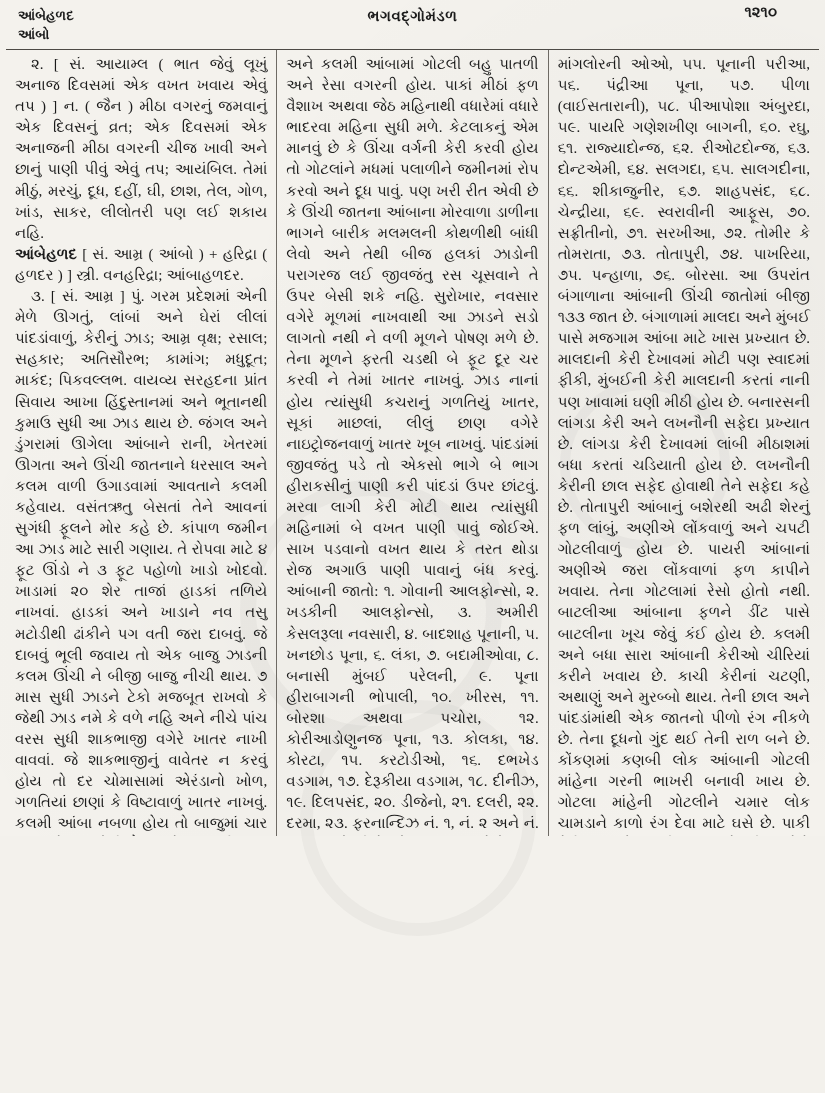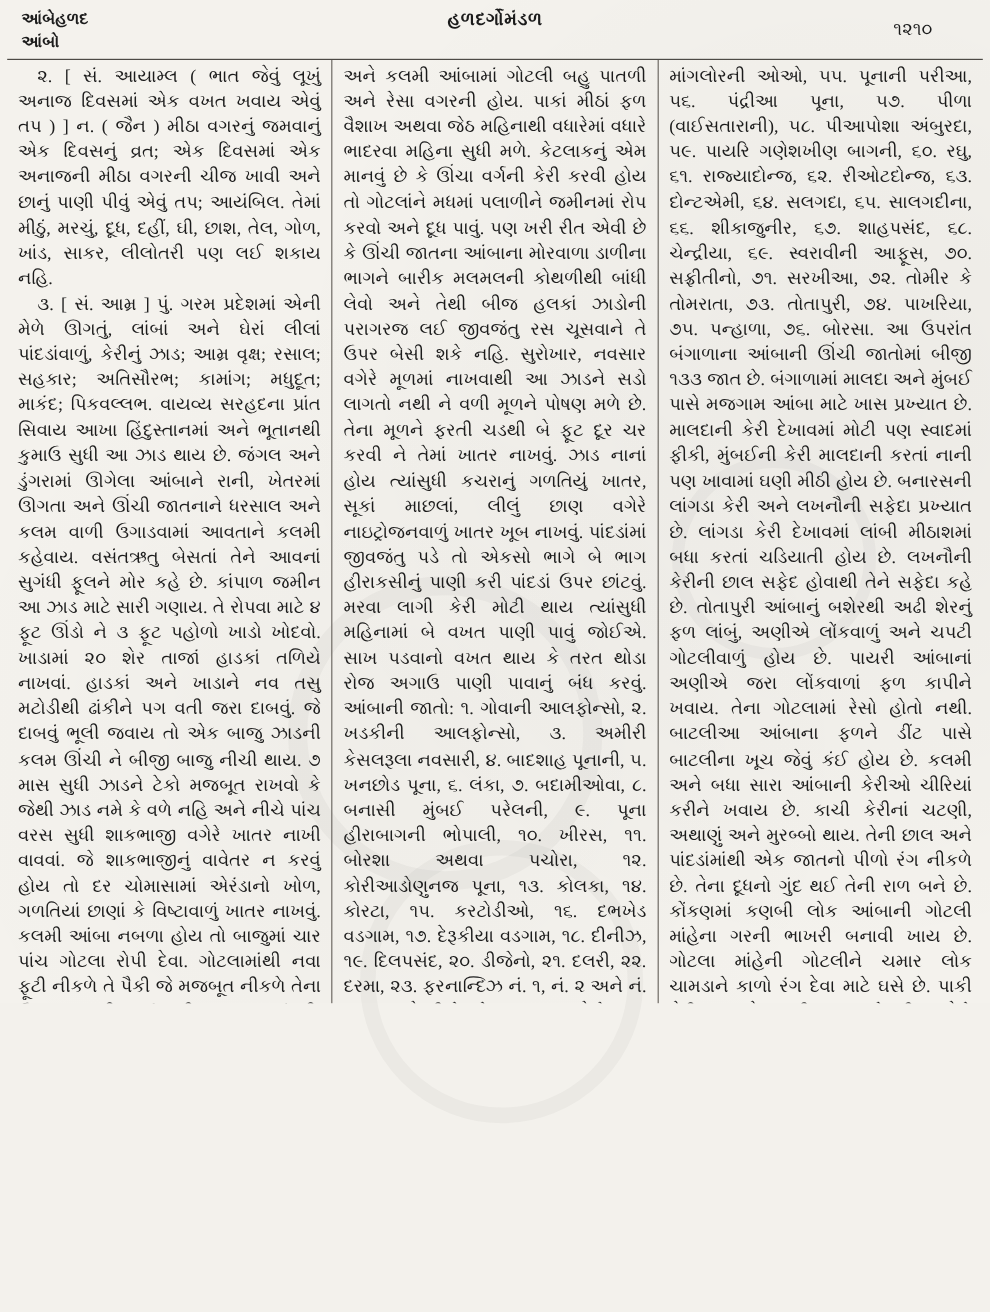--- a/index.html
+++ b/index.html
@@ -49,22 +49,22 @@
     position: absolute;
     left: 0; right: 0;
     top: 8px;
     text-align: center;
     font-weight: bold;
     font-size: 15px;
     letter-spacing: 0.5px;
   }
   .page-number {
     position: absolute;
-    right: 48px; top: 16px;
-    font-weight: normal;
+    right: 48px; top: 4px;
+    font-weight: bold;
     font-size: 15px;
   }
   .header-rule {
     position: absolute;
     left: 6px; right: 6px;
     top: 49px;
     border-top: 1.4px solid #4d4a45;
   }
   
   .columns {
@@ -102,29 +102,30 @@
 
   <div class="watermark-ring wm1"></div>
   <div class="watermark-ring wm2"></div>
   <div class="watermark-ring wm3"></div>
 
   <div class="header">
     <div class="guide-words">
       <div>આંબેહળદ</div>
       <div>આંબો</div>
     </div>
-    <div class="center-title">હળદર્ગોમંડળ</div>
+    <div class="center-title">ભગવદ્ગોમંડળ</div>
     <div class="page-number">૧૨૧૦</div>
   </div>
 
   <div class="header-rule"></div>
 
   <div class="columns">
     <div class="column">
         <p class="para indent">૨. [ સં. આયામ્લ ( ભાત જેવું લૂખું અનાજ દિવસમાં એક વખત ખવાય એવું તપ ) ] ન. ( જૈન ) મીઠા વગરનું જમવાનું એક દિવસનું વ્રત; એક દિવસમાં એક અનાજની મીઠા વગરની ચીજ ખાવી અને છાનું પાણી પીવું એવું તપ; આયંબિલ. તેમાં મીઠું, મરચું, દૂધ, દહીં, ઘી, છાશ, તેલ, ગોળ, ખાંડ, સાકર, લીલોતરી પણ લઈ શકાય નહિ.</p>
+        <p class="para"><span class="lead">આંબેહળદ</span> [ સં. આમ્ર ( આંબો ) + હરિદ્રા ( હળદર ) ] સ્ત્રી. વનહરિદ્રા; આંબાહળદર.</p>
         <p class="para indent">૩. [ સં. આમ્ર ] પું. ગરમ પ્રદેશમાં એની મેળે ઊગતું, લાંબાં અને ઘેરાં લીલાં પાંદડાંવાળું, કેરીનું ઝાડ; આમ્ર વૃક્ષ; રસાલ; સહકાર; અતિસૌરભ; કામાંગ; મધુદૂત; માકંદ; પિકવલ્લભ. વાયવ્ય સરહદના પ્રાંત સિવાય આખા હિંદુસ્તાનમાં અને ભૂતાનથી કુમાઉ સુધી આ ઝાડ થાય છે. જંગલ અને ડુંગરામાં ઊગેલા આંબાને રાની, ખેતરમાં ઊગતા અને ઊંચી જાતનાને ધરસાલ અને કલમ વાળી ઉગાડવામાં આવતાને કલમી કહેવાય. વસંતઋતુ બેસતાં તેને આવનાં સુગંધી ફૂલને મોર કહે છે. કાંપાળ જમીન આ ઝાડ માટે સારી ગણાય. તે રોપવા માટે ૪ ફૂટ ઊંડો ને ૩ ફૂટ પહોળો ખાડો ખોદવો. ખાડામાં ૨૦ શેર તાજાં હાડકાં તળિયે નાખવાં. હાડકાં અને ખાડાને નવ તસુ મટોડીથી ઢાંકીને પગ વતી જરા દાબવું. જે દાબવું ભૂલી જવાય તો એક બાજુ ઝાડની કલમ ઊંચી ને બીજી બાજુ નીચી થાય. ૭ માસ સુધી ઝાડને ટેકો મજબૂત રાખવો કે જેથી ઝાડ નમે કે વળે નહિ અને નીચે પાંચ વરસ સુધી શાકભાજી વગેરે ખાતર નાખી વાવવાં. જે શાકભાજીનું વાવેતર ન કરવું હોય તો દર ચોમાસામાં એરંડાનો ખોળ, ગળતિયાં છાણાં કે વિષ્ટાવાળું ખાતર નાખવું. કલમી આંબા નબળા હોય તો બાજુમાં ચાર પાંચ ગોટલા રોપી દેવા. ગોટલામાંથી નવા ફૂટી નીકળે તે પૈકી જે મજબૂત નીકળે તેના ઉપર કલમી આંબાની કલમ બાંધવી. બાકીનાને ત્રણ માસમાં ખેંચી કાઢવા. આ ઝાડ વાવ્યા પછી પાંચ સાત વર્ષે ફળવા માંડે. તેને મોર આવવાની ઋતુ જાન્યુઅરિથી માર્ચ સુધીની અને કેરી પાકવાની મેથી ઓગસ્ટ સુધીની છે, પણ કેટલાક બારે માસ થાય ને પાકે. નાનાં ફળ ખાખટી અને મોટાં ફળ કેરી કહેવાય. ફળની અંદરની ગોટલી ઉપરનો રેસાદાર ભાગ કાચા ફળમાં ધોળો અને પાકા ફળમાં પીળો હોય. સારા</p>
       </div>
     <div class="column">
         <p class="para">અને કલમી આંબામાં ગોટલી બહુ પાતળી અને રેસા વગરની હોય. પાકાં મીઠાં ફળ વૈશાખ અથવા જેઠ મહિનાથી વધારેમાં વધારે ભાદરવા મહિના સુધી મળે. કેટલાકનું એમ માનવું છે કે ઊંચા વર્ગની કેરી કરવી હોય તો ગોટલાંને મધમાં પલાળીને જમીનમાં રોપ કરવો અને દૂધ પાવું. પણ ખરી રીત એવી છે કે ઊંચી જાતના આંબાના મોરવાળા ડાળીના ભાગને બારીક મલમલની કોથળીથી બાંધી લેવો અને તેથી બીજ હલકાં ઝાડોની પરાગરજ લઈ જીવજંતુ રસ ચૂસવાને તે ઉપર બેસી શકે નહિ. સુરોખાર, નવસાર વગેરે મૂળમાં નાખવાથી આ ઝાડને સડો લાગતો નથી ને વળી મૂળને પોષણ મળે છે. તેના મૂળને ફરતી ચડથી બે ફૂટ દૂર ચર કરવી ને તેમાં ખાતર નાખવું. ઝાડ નાનાં હોય ત્યાંસુધી કચરાનું ગળતિયું ખાતર, સૂકાં માછલાં, લીલું છાણ વગેરે નાઇટ્રોજનવાળું ખાતર ખૂબ નાખવું. પાંદડાંમાં જીવજંતુ પડે તો એકસો ભાગે બે ભાગ હીરાકસીનું પાણી કરી પાંદડાં ઉપર છાંટવું. મરવા લાગી કેરી મોટી થાય ત્યાંસુધી મહિનામાં બે વખત પાણી પાવું જોઈએ. સાખ પડવાનો વખત થાય કે તરત થોડા રોજ અગાઉ પાણી પાવાનું બંધ કરવું. આંબાની જાતો: ૧. ગોવાની આલફોન્સો, ૨. ખડકીની આલફોન્સો, ૩. અમીરી કેસલરૂલા નવસારી, ૪. બાદશાહ પૂનાની, ૫. ખનછોડ પૂના, ૬. લંકા, ૭. બદામીઓવા, ૮. બનાસી મુંબઈ પરેલની, ૯. પૂના હીરાબાગની ભોપાલી, ૧૦. ખીરસ, ૧૧. બોરશા અથવા પચોરા, ૧૨. કોરીઆડોણુનજ પૂના, ૧૩. કોલકા, ૧૪. કોરટા, ૧૫. કરટોડીઓ, ૧૬. દભખેડ વડગામ, ૧૭. દેરૂકીયા વડગામ, ૧૮. દીનીઝ, ૧૯. દિલપસંદ, ૨૦. ડીજેનો, ૨૧. દલરી, ૨૨. દરમા, ૨૩. ફરનાન્દિઝ નં. ૧, નં. ૨ અને નં. ૩, ૨૪. ફ્રેડરીકો ગોચા, ૨૫. ફરટેડો, ૨૬. ફૂલસી ખીવા, ૨૭. ગડોવા લાંબુરદા, ૨૮. સોલાપુરના બાગની ગોવાની કેરી, ૨૯. ગોરદીયા કે સાસવડ, ૩૦. ગોલભોગ માલ્ટા, ૩૧. ધતરના, ૩૨. જમશેદજી, ૩૩. જીપ્રયા આલુ-ડીખીર, ૩૪. કબૂતરીયા, ૩૫. કાલા આફૂસ, ૩૬. મુંબઈની કાવસજી પટેલ, ૩૭. ખુટ કે કડસ, ૩૮. કુણુડીયા દોન્જ, ૩૯. કાલીઆ, ૪૦. કાલીઆ દોન્જ, ૪૧. કાગદી આફૂસ, ૪૨. ખવરી આંબીમરી, ૪૩. કુસુક્ત, ૪૪. લાંબા, ૪૫. લેરૂવા, ૪૬. માદલુંગી, ૪૭. માલદા, ૪૮. મલગોબા, ૪૯. મોરીઆડોવની, ૫૦. મુસારટાગોવા, ૫૧. નરેજિયા રોઝ, ૫૨. નવશેરવાની, ૫૩. નવસારી મુંબઈની, ૫૪.</p>
       </div>
     <div class="column">
         <p class="para">માંગલોરની ઓઓ, ૫૫. પૂનાની પરીઆ, ૫૬. પંદ્રીઆ પૂના, ૫૭. પીળા (વાઈસતારાની), ૫૮. પીઆપોશા અંબુરદા, ૫૯. પાયરિ ગણેશખીણ બાગની, ૬૦. રઘુ, ૬૧. રાજ્યાદોન્જ, ૬૨. રીઓટદોન્જ, ૬૩. દોન્ટએમી, ૬૪. સલગદા, ૬૫. સાલગદીના, ૬૬. શીકાજુનીર, ૬૭. શાહપસંદ, ૬૮. ચેન્દ્રીયા, ૬૯. સ્વરાવીની આફૂસ, ૭૦. સફ્રીતીનો, ૭૧. સરખીઆ, ૭૨. તોમીર કે તોમરાતા, ૭૩. તોતાપુરી, ૭૪. પાખરિયા, ૭૫. પન્હાળા, ૭૬. બોરસા. આ ઉપરાંત બંગાળાના આંબાની ઊંચી જાતોમાં બીજી ૧૩૩ જાત છે. બંગાળામાં માલદા અને મુંબઈ પાસે મજગામ આંબા માટે ખાસ પ્રખ્યાત છે. માલદાની કેરી દેખાવમાં મોટી પણ સ્વાદમાં ફીકી, મુંબઈની કેરી માલદાની કરતાં નાની પણ ખાવામાં ઘણી મીઠી હોય છે. બનારસની લાંગડા કેરી અને લખનૌની સફેદા પ્રખ્યાત છે. લાંગડા કેરી દેખાવમાં લાંબી મીઠાશમાં બધા કરતાં ચડિયાતી હોય છે. લખનૌની કેરીની છાલ સફેદ હોવાથી તેને સફેદા કહે છે. તોતાપુરી આંબાનું બશેરથી અઢી શેરનું ફળ લાંબું, અણીએ લોંકવાળું અને ચપટી ગોટલીવાળું હોય છે. પાયરી આંબાનાં અણીએ જરા લોંકવાળાં ફળ કાપીને ખવાય. તેના ગોટલામાં રેસો હોતો નથી. બાટલીઆ આંબાના ફળને ડીંટ પાસે બાટલીના ખૂચ જેવું કંઈ હોય છે. કલમી અને બધા સારા આંબાની કેરીઓ ચીરિયાં કરીને ખવાય છે. કાચી કેરીનાં ચટણી, અથાણું અને મુરબ્બો થાય. તેની છાલ અને પાંદડાંમાંથી એક જાતનો પીળો રંગ નીકળે છે. તેના દૂધનો ગુંદ થઈ તેની રાળ બને છે. કોંકણમાં કણબી લોક આંબાની ગોટલી માંહેના ગરની ભાખરી બનાવી ખાય છે. ગોટલા માંહેની ગોટલીને ચમાર લોક ચામડાને કાળો રંગ દેવા માટે ઘસે છે. પાકી કેરીના રસને સૂકવી પાતળા રોટલીના જેવો કરે તેને આમરસ, આમોટ, આંબાપોળી અથવા આંબાની ગોટલી કહે છે. ગોટલો ભાંગવાથી અંદરથી નીકળતી ગોટલી શેકીને ખાવામાં વપરાય છે. આંબાનું લાકડું ચીકટ ન હોવાથી તે પાટિયાં બનાવવામાં વપરાય છે. દવામાં તેનું ફળ, ગોટલી, પાંદડાં, ફૂલ, છાલ અને તેના થડમાંથી નીકળતો ચીકણો રાતો ગુંદ ઉપયોગી છે. પાકલ કેરીનો રસ રેચક હોઈ તે મેષકોપવાળા દરદીને, ગોટલી અને છાલ દૂઝતા હરસ, ઝાડા, રક્તાતિસાર ને રક્તપિત્ત ઉપર ઘણાં ઉપયોગી મનાય છે. તેની ગોટલીમાંથી નીકળતું તેલ સંધિવા અને શૂળ</p>
       </div>
   </div>
 

